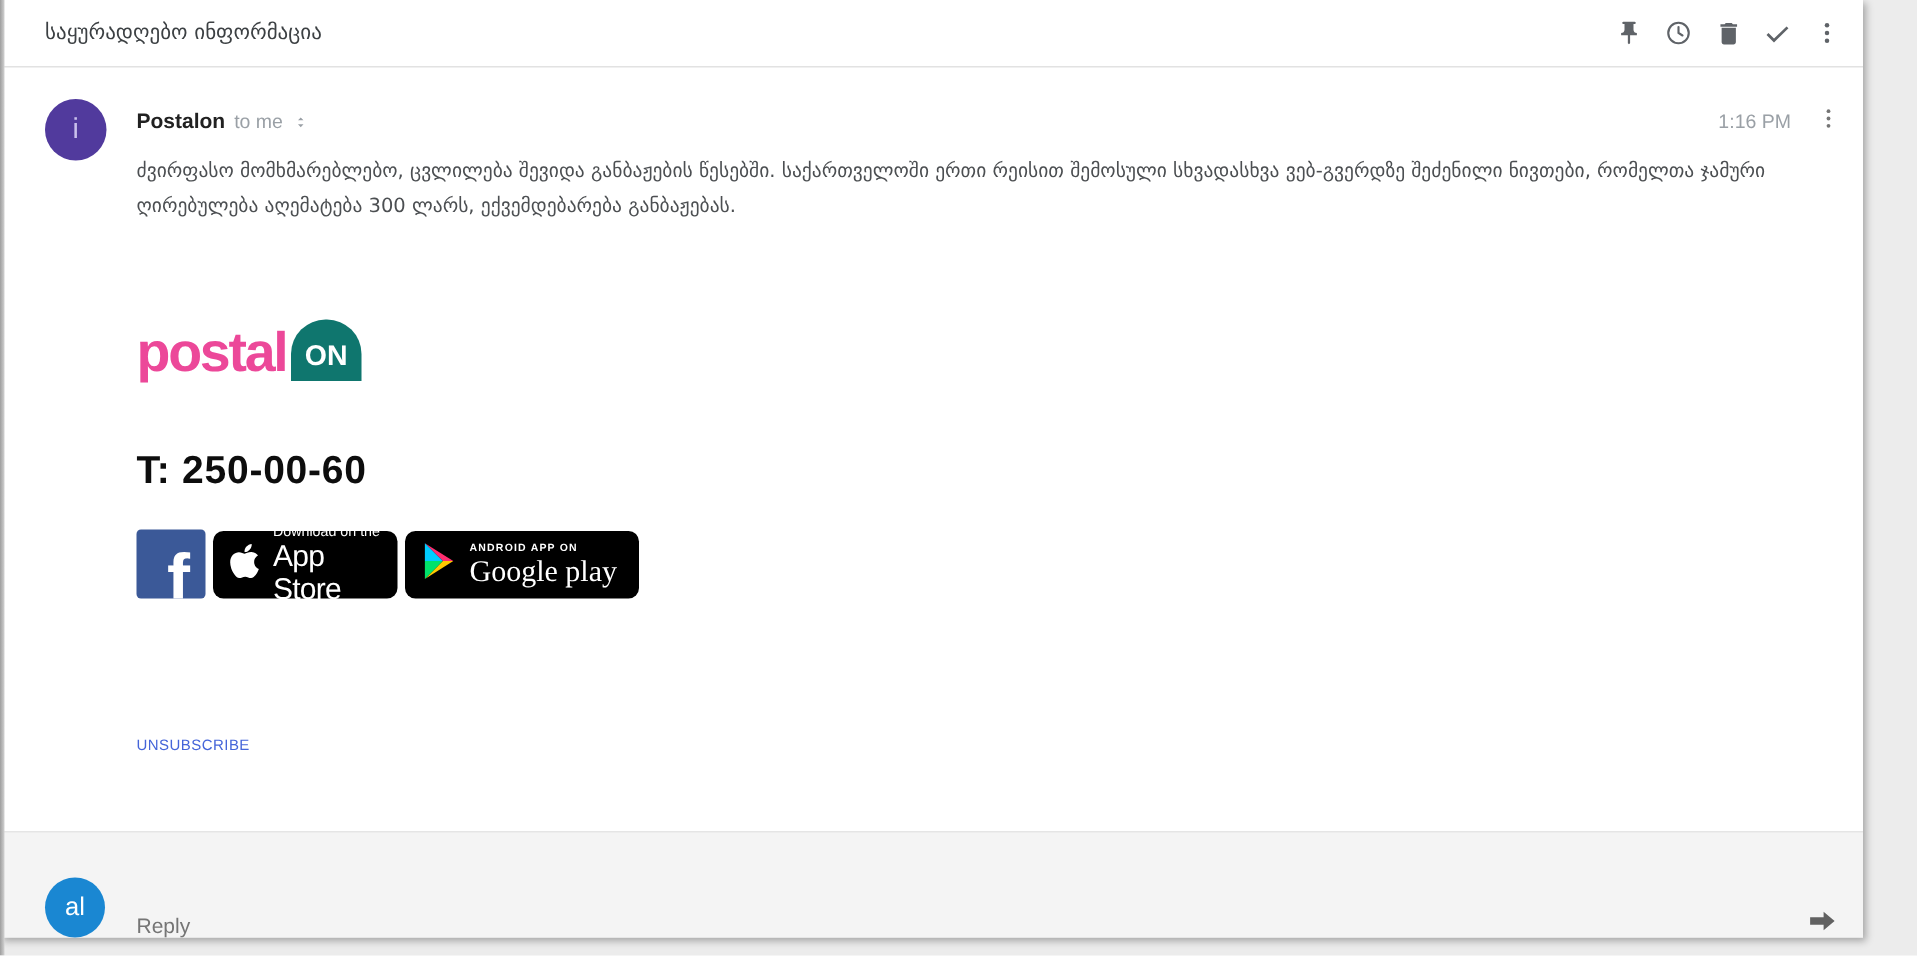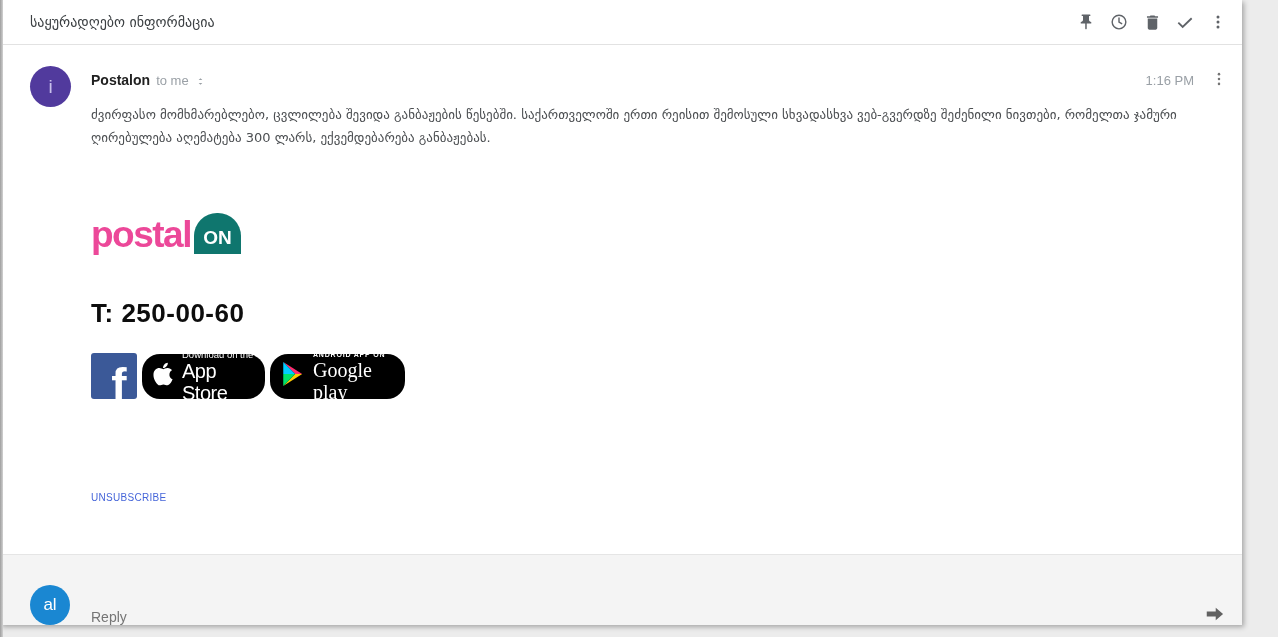--- a/index.html
+++ b/index.html
@@ -70,27 +70,27 @@
   .badges { margin-top:24px; display:flex; align-items:center; gap:5px; height:46px; }
   .fb {
     width:46px; height:46px; background:#3b5998; border-radius:3px;
     overflow:hidden; display:flex; justify-content:center; cursor:pointer;
   }
   .fb span {
     font-size:46px; font-weight:bold; color:#fff; line-height:1;
     margin-top:9px; margin-left:10px;
   }
   .store-badge {
-    height:45px; background:#000; border-radius:18px; color:#fff;
+    height:45px; background:#000; border-radius:7px; color:#fff;
     display:flex; align-items:center; cursor:pointer; padding:0 10px;
   }
   .appstore { width:123px; gap:8px; }
   .as-text .small { font-size:9.5px; line-height:11px; }
   .as-text .big  { font-size:20px; line-height:22px; letter-spacing:-0.5px; }
-  .gplay { width:135px; gap:7px; }
+  .gplay { width:156px; gap:7px; }
   .gp-text .small { font-size:7px; font-weight:bold; letter-spacing:0.8px; line-height:9px; }
   .gp-text .big { font-family:"Liberation Serif", serif; font-size:20px; line-height:22px; }
   .unsub { margin-top:88px; }
   .unsub a { font-size:10px; color:#4565d9; letter-spacing:0.3px; cursor:pointer; }
   
   .replybar {
     height:71px; min-height:71px; background:#f4f4f4;
     border-top:1px solid #e5e5e5;
     display:flex; align-items:flex-end; padding:0 16px 0 30px; cursor:pointer;
   }

